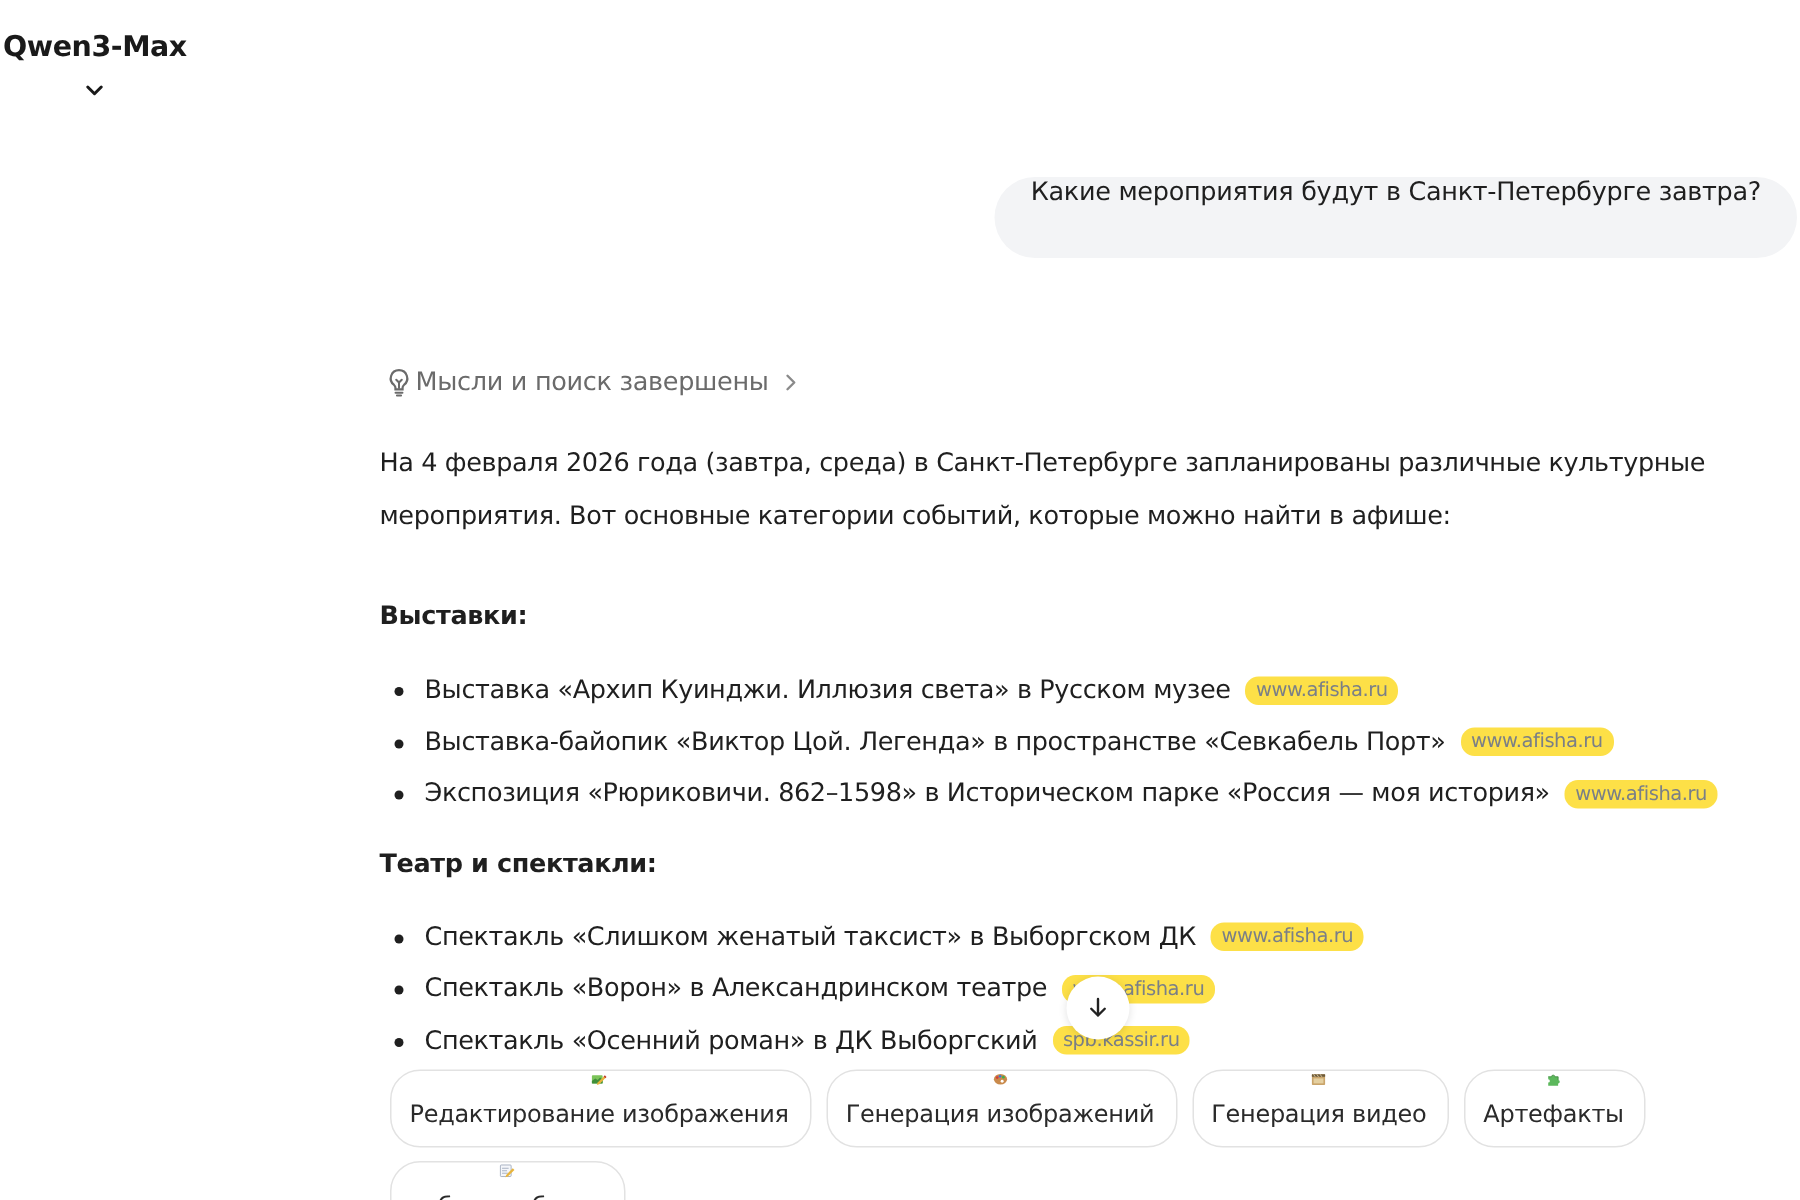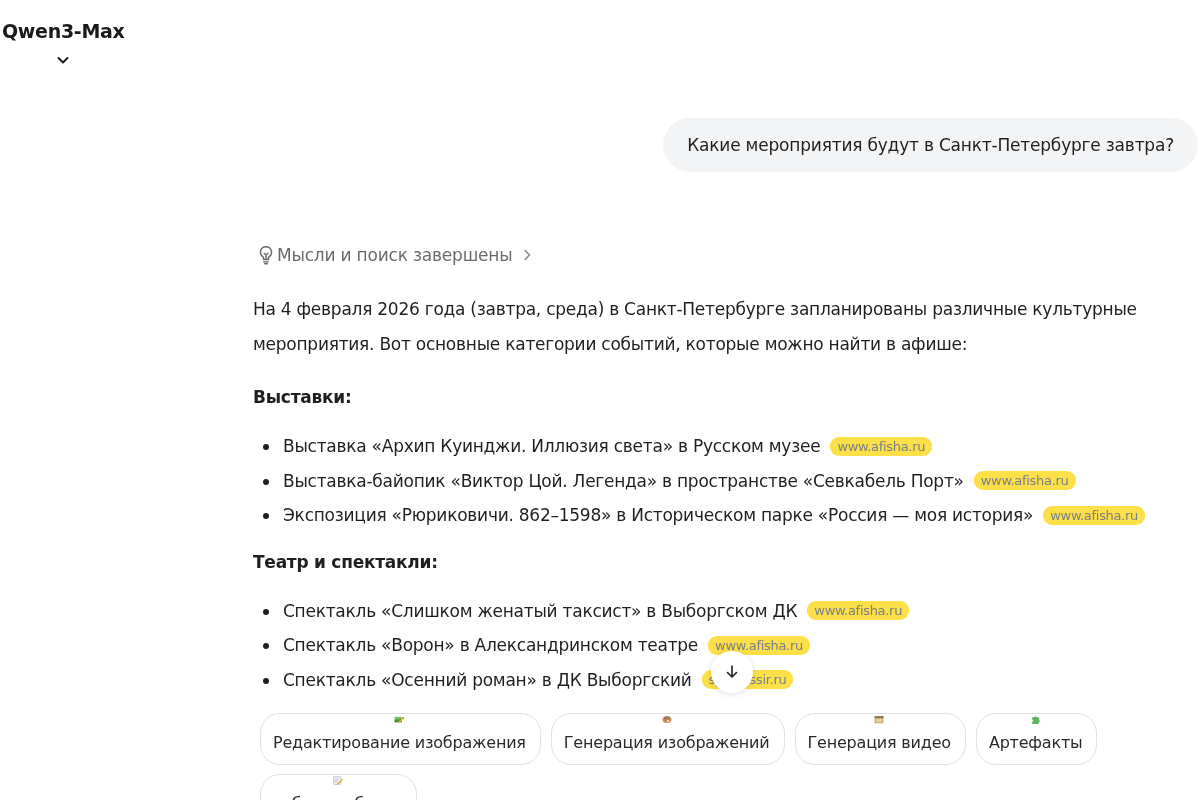--- a/index.html
+++ b/index.html
@@ -3,31 +3,31 @@
 <meta charset="utf-8">
 <style>
   * { box-sizing: border-box; margin: 0; padding: 0; }
   html, body { width: 1200px; height: 800px; overflow: hidden; background: #ffffff; }
   body { font-family: "DejaVu Sans", "Liberation Sans", sans-serif; color: #1f1f1f; position: relative; }
 
   .model-selector { position: absolute; left: 2px; top: 20px; display: flex; align-items: center; gap: 10px; cursor: pointer; flex-direction: column; }
   .model-name { font-size: 19px; font-weight: 600; color: #1a1a1a; letter-spacing: -0.3px; }
   .chev { width: 16px; height: 16px; }
 
-  .user-bubble { position: absolute; right: 2px; top: 118px; height: 54px; background: #f3f4f6; border-radius: 27px; padding: 0 24px; display: flex; align-items: center; font-size: 17px; color: #1f1f1f; letter-spacing: -0.2px; }
+  .user-bubble { position: absolute; right: 2px; top: 118px; height: 54px; background: #f3f4f6; border-radius: 27px; padding: 0 24px; display: flex; align-items: flex-start; font-size: 17px; color: #1f1f1f; letter-spacing: -0.2px; }
 
   .scroll-area { position: absolute; left: 0; top: 0; width: 1200px; height: 705px; overflow: hidden; }
 
   .thinking { position: absolute; left: 255px; top: 244px; display: flex; align-items: center; color: #6b6b6b; font-size: 17px; cursor: pointer; letter-spacing: -0.2px; }
   .thinking svg { width: 22px; height: 22px; }
   .thinking .tchev { width: 14px; height: 14px; margin-left: 8px; }
 
   .answer { position: absolute; left: 253px; top: 292px; width: 900px; font-size: 17px; letter-spacing: -0.25px; }
   .para { line-height: 35px; color: #1f1f1f; }
-  .heading { font-weight: 700; margin-top: 18px; line-height: 35px; font-size: 17px; }
+  .heading { font-weight: 700; margin-top: 32px; line-height: 35px; font-size: 17px; }
   ul.items { list-style: none; margin-top: 14px; }
   ul.items li { position: relative; padding-left: 30px; height: 34.5px; display: flex; align-items: center; white-space: nowrap; }
   ul.items li::before { content: ""; position: absolute; left: 10px; top: 15px; width: 6px; height: 6px; border-radius: 50%; background: #1f1f1f; }
   .src { display: inline-block; margin-left: 10px; background: #fde047; color: #7a7f87; font-size: 13px; padding: 2px 7px; border-radius: 9px; letter-spacing: -0.3px; cursor: pointer; }
   .sec2 { margin-top: 12px; }
 
   .scroll-down { position: absolute; left: 711px; top: 651px; width: 42px; height: 42px; border-radius: 50%; background: #ffffff; box-shadow: 0 1px 6px rgba(0,0,0,0.12); display: flex; align-items: center; justify-content: center; cursor: pointer; }
   .scroll-down svg { width: 16px; height: 16px; }
 
   .chips { position: absolute; left: 260px; top: 713px; width: 900px; display: flex; flex-wrap: wrap; gap: 9px 10px; }

